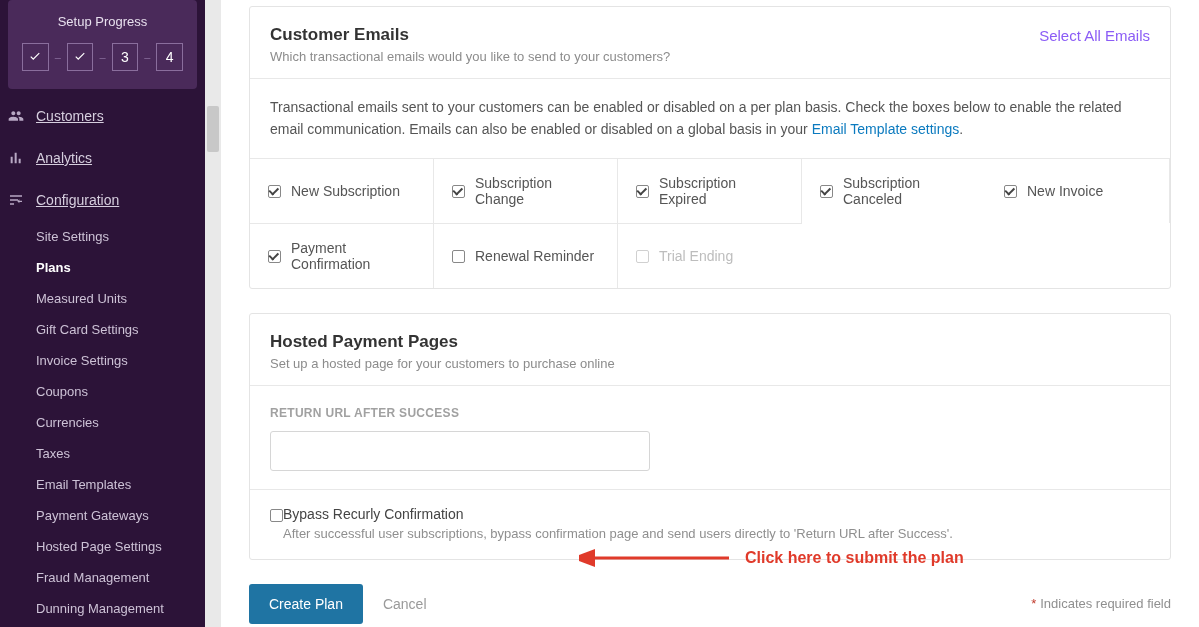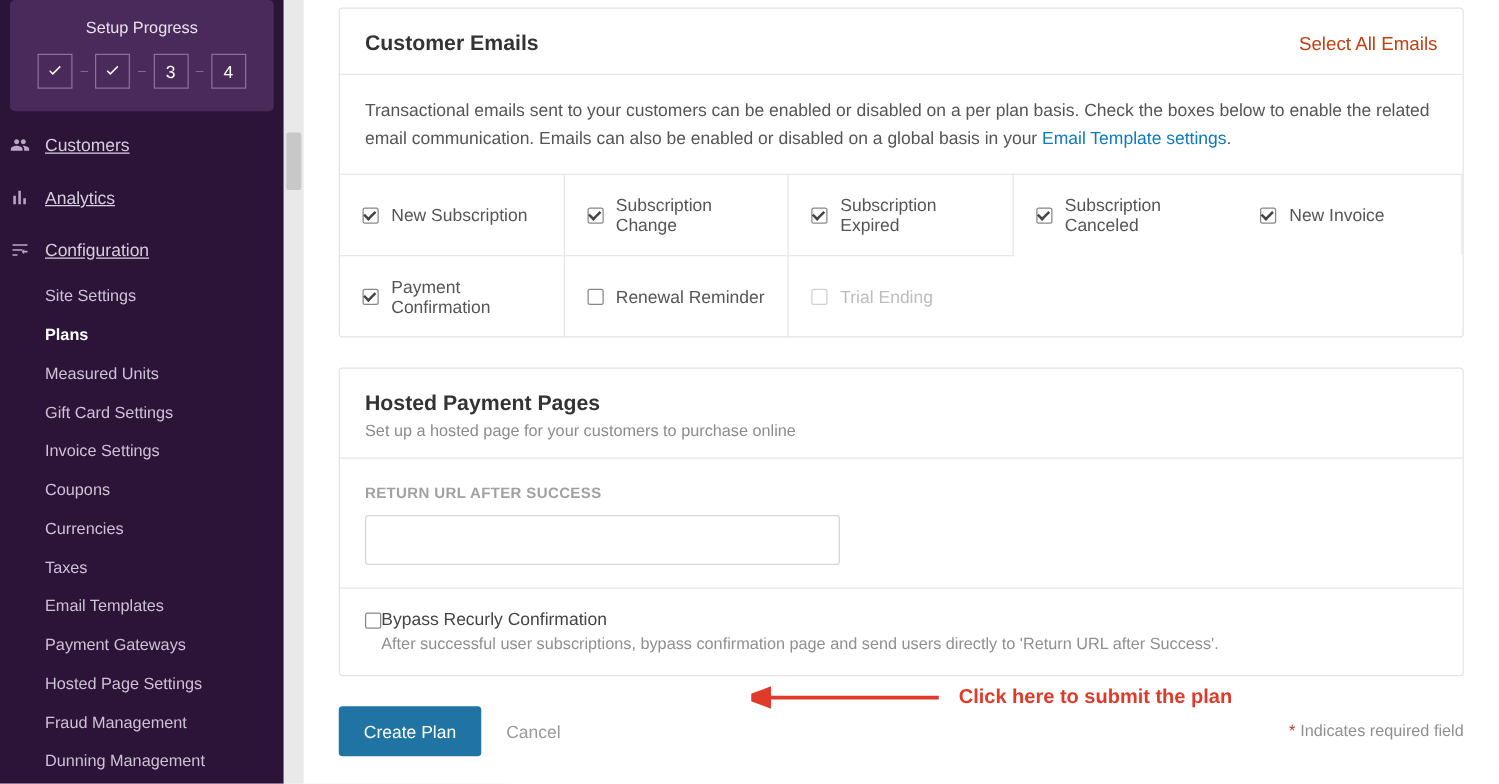--- a/index.html
+++ b/index.html
@@ -1,19 +1,19 @@
 <!DOCTYPE html>
 <html><head>
 <meta charset="utf-8">
 <style>
 * { margin: 0; padding: 0; box-sizing: border-box; }
 body { font-family: -apple-system, BlinkMacSystemFont, "Segoe UI", Helvetica, Arial, sans-serif; background: #f4f4f4; color: #333; font-size: 14px; width: 1199px; height: 627px; overflow: hidden; display: flex; }
 
 
-.sidebar { width: 227px; background: #2c1338; color: #cfc5d6; flex-shrink: 0; display: flex; flex-direction: column; }
+.sidebar { width: 205px; background: #2c1338; color: #cfc5d6; flex-shrink: 0; display: flex; flex-direction: column; }
 .setup-card { margin: 0 8px 6px 8px; background: #4a2a5a; border-radius: 4px; padding: 14px 14px 18px; }
 .setup-title { text-align: center; font-size: 13px; color: #e8e0ee; margin-bottom: 14px; }
 .steps { display: flex; align-items: center; justify-content: center; gap: 6px; }
 .step-box { width: 28px; height: 28px; border: 1px solid #8a6e9d; display: flex; align-items: center; justify-content: center; color: #fff; font-size: 14px; }
 .step-check svg { width: 14px; height: 14px; fill: #fff; }
 .step-sep { color: #8a6e9d; font-size: 11px; }
 
 .nav-item { display: flex; gap: 12px; padding: 13px 8px; color: #d6cede; font-size: 14px; cursor: pointer; text-decoration: underline; }
 .nav-item .nicon { width: 16px; height: 16px; display: flex; align-items: center; justify-content: center; }
 .nav-item .nicon svg { width: 16px; height: 16px; fill: #b8a8c4; }
@@ -56,21 +56,21 @@
 .btn-primary { background: #1f74a3; color: #fff; border: none; border-radius: 3px; padding: 12px 20px; font-size: 14px; cursor: pointer; }
 .cancel { color: #9a9a9a; font-size: 14px; }
 .req-note { margin-left: auto; color: #8f8f8f; font-size: 13px; }
 .req-note .ast { color: #c0392b; margin-right: 4px; }
 
 
 .anno { position: absolute; left: 358px; top: 533px; pointer-events: none; display: flex; align-items: center; }
 .anno svg.arrow { width: 160px; height: 50px; }
 .anno-text { color: #e03a2a; font-weight: 600; font-size: 16px; margin-left: 6px; text-shadow: 0 1px 0 rgba(255,255,255,.6); }
 
-.select-all { color: #c2410c; font-size: 15px; white-space: nowrap; margin-top: 2px; cursor: pointer; }
+.select-all { color: #8b5cf6; font-size: 15px; white-space: nowrap; margin-top: 2px; cursor: pointer; }
 </style>
 </head>
 <body>
 
 <aside class="sidebar">
   <div class="setup-card">
     <div class="setup-title">Setup Progress</div>
     <div class="steps">
       <div class="step-box step-check">
         <svg viewBox="0 0 24 24">
@@ -137,20 +137,21 @@
 <div class="scroll-strip">
   <div class="scroll-thumb"></div>
 </div>
 
 <main class="main">
 
   <section class="panel" style="margin-top:6px;">
     <div class="panel-head">
       <div>
         <div class="panel-title">Customer Emails</div>
+        <div class="panel-sub">Which transactional emails would you like to send to your customers?</div>
       </div>
       <span class="select-all">Select All Emails</span>
     </div>
     <div class="panel-body">
       <span>Transactional emails sent to your customers can be enabled or disabled on a per plan basis. Check the boxes below to enable the related email communication. Emails can also be enabled or disabled on a global basis in your </span>
       <span class="link">Email Template settings</span><span>.</span>
     </div>
     <div class="email-grid">
       <label class="email-cell">
         <span class="cbox checked"></span>

